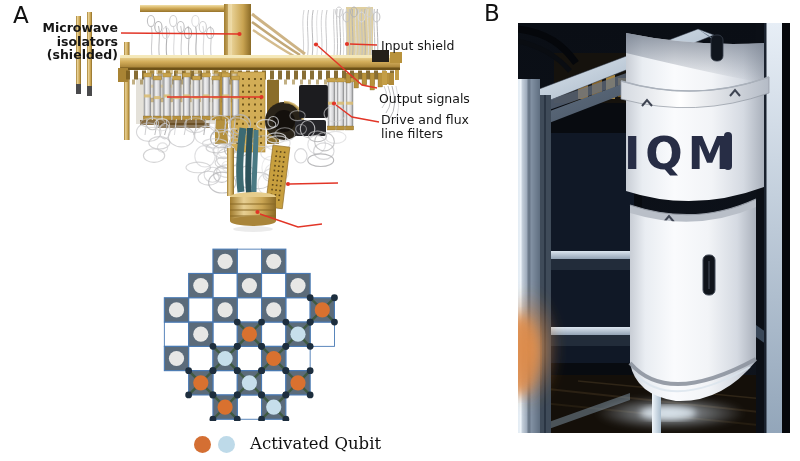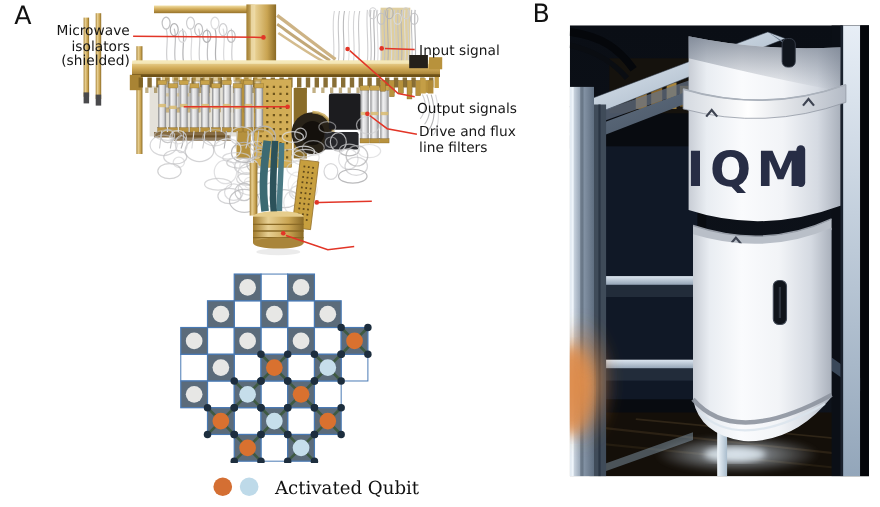--- a/index.html
+++ b/index.html
@@ -2,32 +2,32 @@
 <html><head>
 <meta charset="utf-8">
 <style>
   html,body{margin:0;padding:0;background:#fff;}
   .fig{position:relative;width:800px;height:461px;background:#ffffff;font-family:"DejaVu Sans",sans-serif;overflow:hidden;}
   .panel-letter{position:absolute;font-size:23px;color:#111;z-index:4;}
   #plA{left:13px;top:2px;}
   #plB{left:484px;top:0px;}
   .ann{position:absolute;font-size:12.5px;line-height:13.5px;color:#161616;white-space:pre-line;z-index:3;}
   .ta-r{text-align:right;}
-  #ann-microwave{left:18px;top:21px;width:100px;}
+  #ann-microwave{left:18px;top:21px;width:100px;font-weight:bold;}
   #ann-dc{left:28px;top:84px;width:137px;}
   #ann-input{left:381px;top:39px;}
   #ann-output{left:379px;top:92px;}
   #ann-drive{left:381px;top:113px;}
   #ann-twpa{left:340px;top:170px;}
   #ann-qpu{left:323px;top:203px;}
   svg.abs{position:absolute;display:block;}
   #panelA-art{left:0;top:0;z-index:1;}
   #lattice{left:160px;top:245px;z-index:1;}
   #panelB-art{left:518px;top:23px;z-index:1;}
-  .legend{position:absolute;left:194px;top:434px;display:flex;align-items:flex-start;z-index:2;}
+  .legend{position:absolute;left:194px;top:434px;display:flex;align-items:flex-end;z-index:2;}
   .legend .dot{width:17px;height:17px;border-radius:50%;margin-right:7px;display:inline-block;}
   .legend .txt{font-family:"DejaVu Serif",serif;font-size:16.5px;color:#101010;margin-left:8px;white-space:nowrap;}
   .redline{fill:none;stroke-width:1.4;}
   #iqmLogo{font-family:"DejaVu Sans",sans-serif;font-weight:bold;font-size:44px;letter-spacing:5px;fill:#272d45;}
 </style>
 </head>
 <body>
 
 <div class="fig">
 
@@ -363,21 +363,21 @@
       <polyline class="redline" points="338,183 290,184" stroke="#e23527"></polyline>
         <circle class="reddot" cx="288" cy="184" r="2.1" fill="#e23527"></circle>
       <polyline class="redline" points="322,224 298,227 260,214" stroke="#e23527"></polyline>
         <circle class="reddot" cx="257.5" cy="212" r="2.1" fill="#e23527"></circle>
     </g>
   </svg>
 
   <div class="ann ta-r" id="ann-microwave">Microwave
 isolators
 (shielded)</div>
-  <div class="ann" id="ann-input">Input signal</div>
+  <div class="ann" id="ann-input">Input shield</div>
   <div class="ann" id="ann-output">Output signals</div>
   <div class="ann" id="ann-drive">Drive and flux
 line filters</div>
 
   <svg id="lattice" class="abs" width="180" height="176" viewBox="0 0 180 176">
       <rect x="77.25" y="4.15" width="24.3" height="24.3" fill="#ffffff" stroke="#4879b4" stroke-width="0.9"></rect>
       <rect x="52.95" y="28.450000000000003" width="24.3" height="24.3" fill="#ffffff" stroke="#4879b4" stroke-width="0.9"></rect>
       <rect x="101.55" y="28.450000000000003" width="24.3" height="24.3" fill="#ffffff" stroke="#4879b4" stroke-width="0.9"></rect>
       <rect x="28.65" y="52.75" width="24.3" height="24.3" fill="#ffffff" stroke="#4879b4" stroke-width="0.9"></rect>
       <rect x="77.25" y="52.75" width="24.3" height="24.3" fill="#ffffff" stroke="#4879b4" stroke-width="0.9"></rect>

